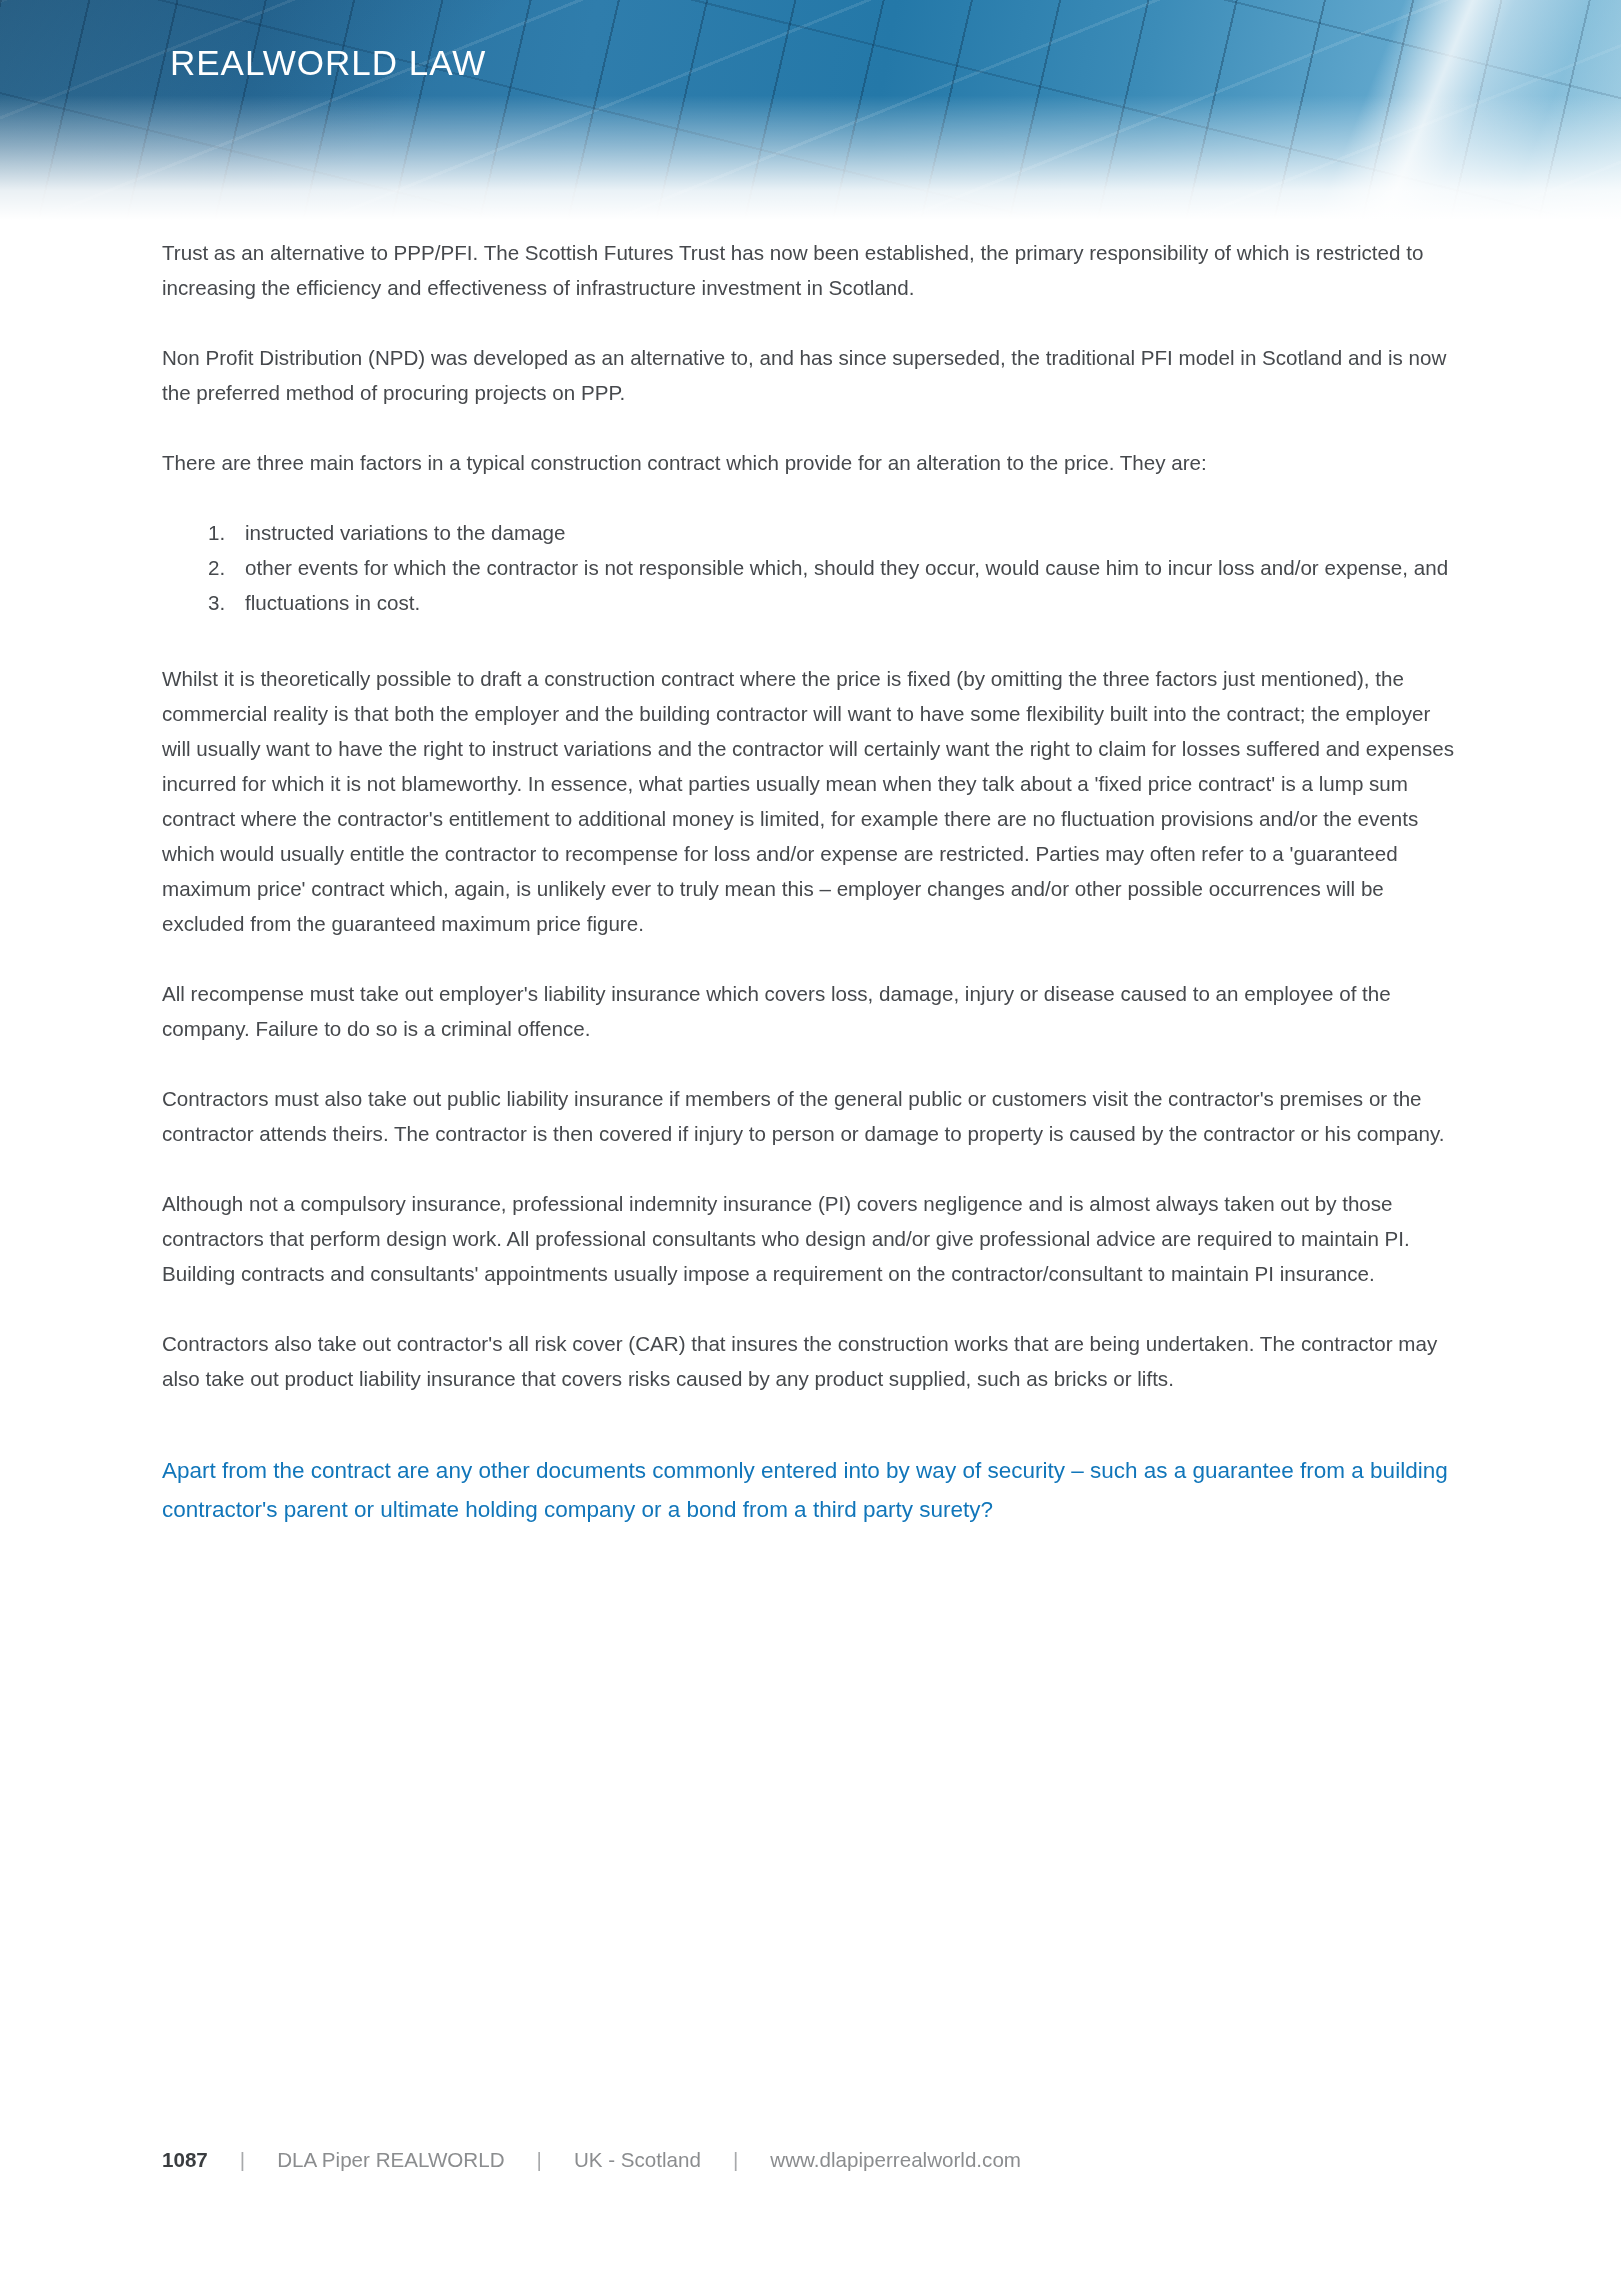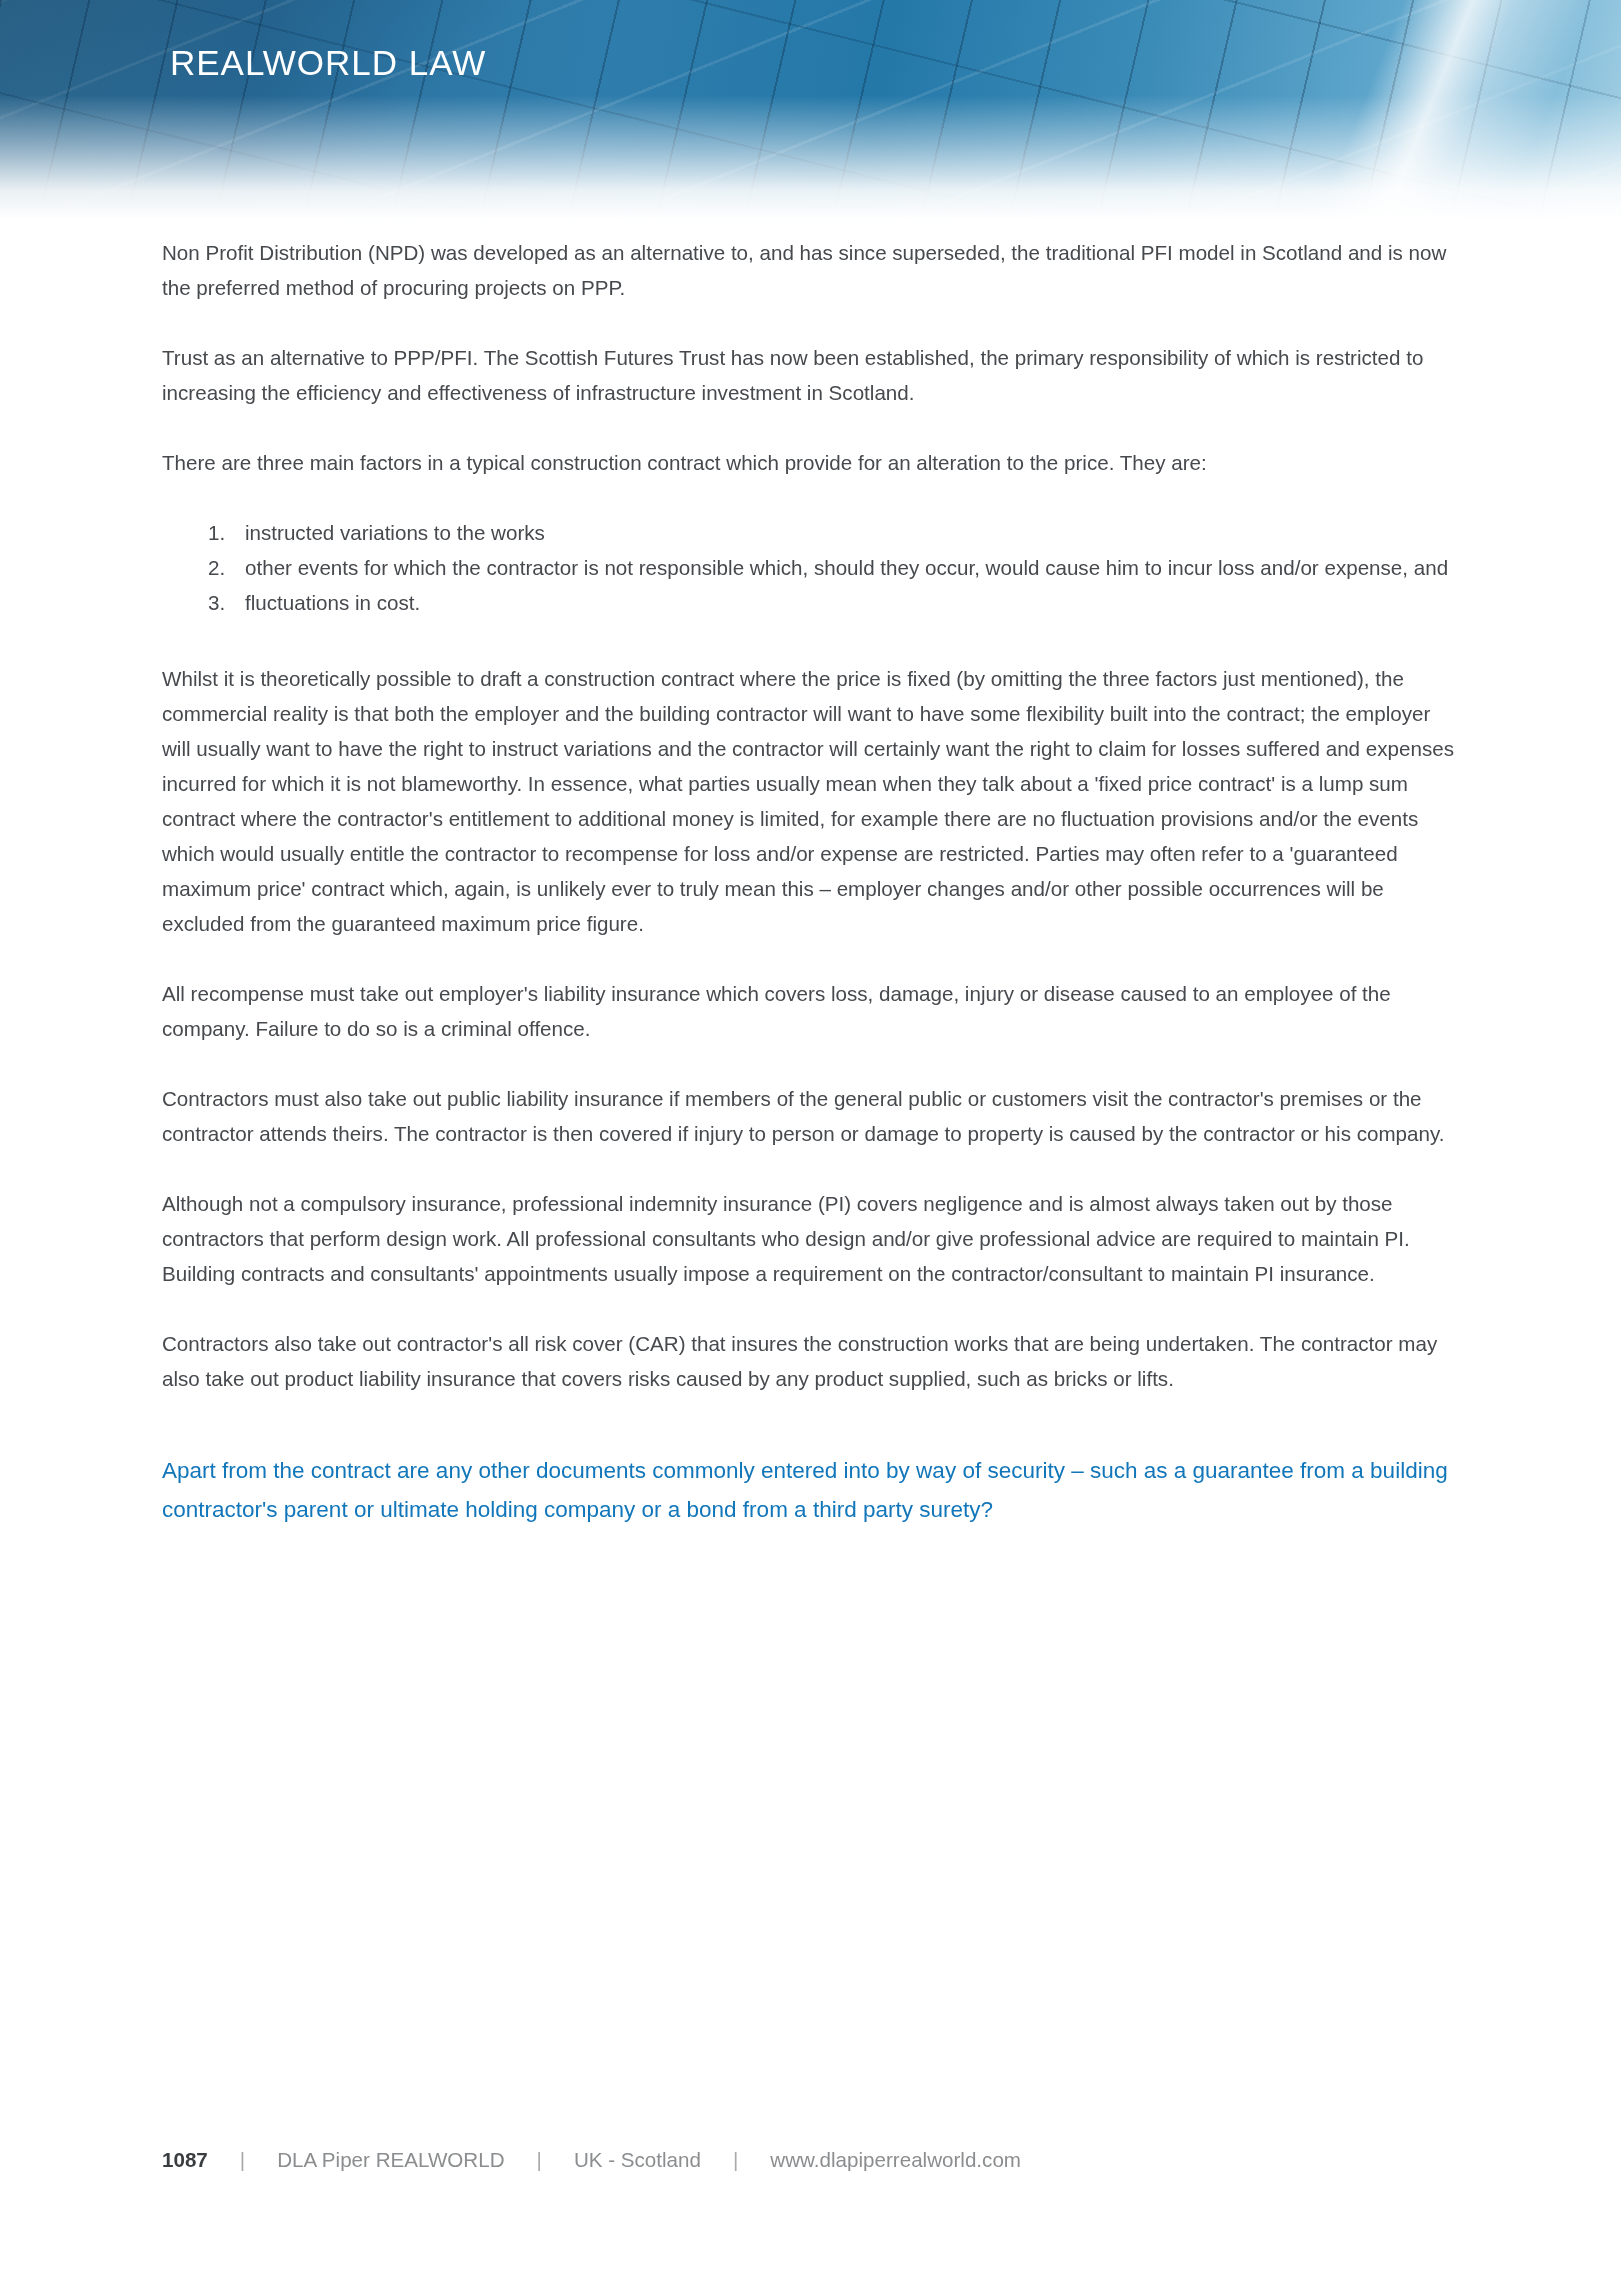--- a/index.html
+++ b/index.html
@@ -122,29 +122,29 @@
 
 <div class="page">
 
   <header class="header">
     <div class="header-bg"></div>
     <div class="header-title">REALWORLD LAW</div>
   </header>
 
   <main class="content">
 
+    <p>Trust as an alternative to PPP/PFI. The Scottish Futures Trust has now been established, the primary responsibility of which is restricted to increasing the efficiency and effectiveness of infrastructure investment in Scotland.</p>
+
     <p>Non Profit Distribution (NPD) was developed as an alternative to, and has since superseded, the traditional PFI model in Scotland and is now the preferred method of procuring projects on PPP.</p>
-
-    <p>Trust as an alternative to PPP/PFI. The Scottish Futures Trust has now been established, the primary responsibility of which is restricted to increasing the efficiency and effectiveness of infrastructure investment in Scotland.</p>
 
 
     <p>There are three main factors in a typical construction contract which provide for an alteration to the price. They are:</p>
 
     <ol class="factors">
-      <li>instructed variations to the works</li>
+      <li>instructed variations to the damage</li>
       <li>other events for which the contractor is not responsible which, should they occur, would cause him to incur loss and/or expense, and</li>
       <li>fluctuations in cost.</li>
     </ol>
 
     <p>Whilst it is theoretically possible to draft a construction contract where the price is fixed (by omitting the three factors just mentioned), the commercial reality is that both the employer and the building contractor will want to have some flexibility built into the contract; the employer will usually want to have the right to instruct variations and the contractor will certainly want the right to claim for losses suffered and expenses incurred for which it is not blameworthy. In essence, what parties usually mean when they talk about a 'fixed price contract' is a lump sum contract where the contractor's entitlement to additional money is limited, for example there are no fluctuation provisions and/or the events which would usually entitle the contractor to recompense for loss and/or expense are restricted. Parties may often refer to a 'guaranteed maximum price' contract which, again, is unlikely ever to truly mean this – employer changes and/or other possible occurrences will be excluded from the guaranteed maximum price figure.</p>
 
 
     <p>All recompense must take out employer's liability insurance which covers loss, damage, injury or disease caused to an employee of the company. Failure to do so is a criminal offence.</p>
 
     <p>Contractors must also take out public liability insurance if members of the general public or customers visit the contractor's premises or the contractor attends theirs. The contractor is then covered if injury to person or damage to property is caused by the contractor or his company.</p>

